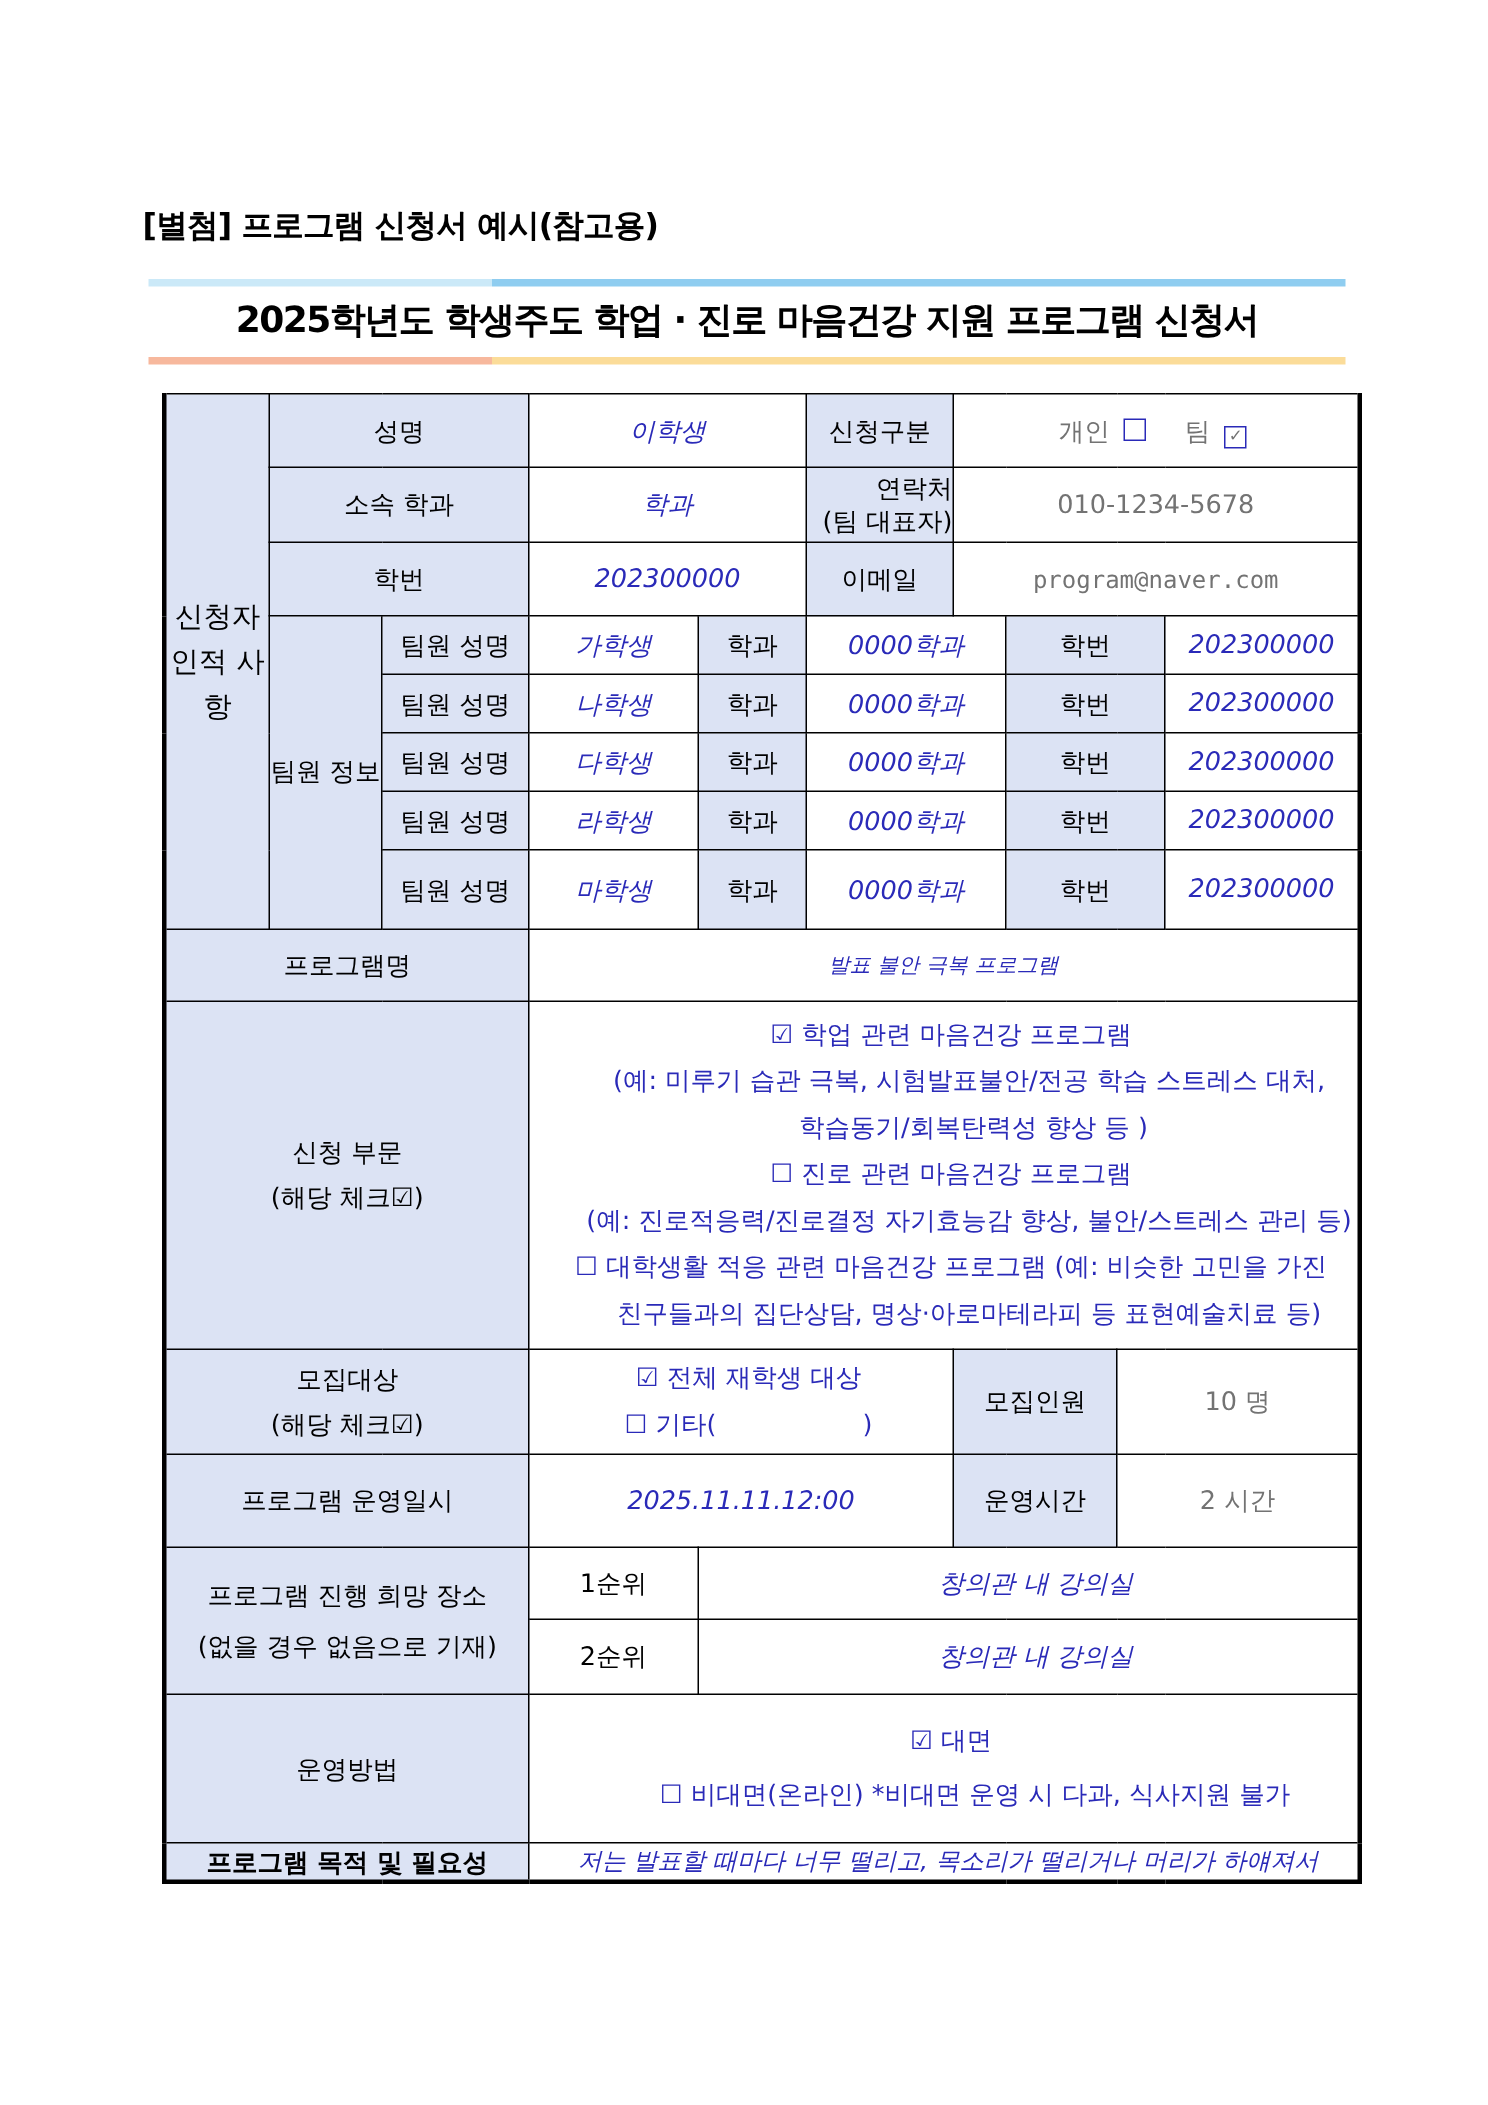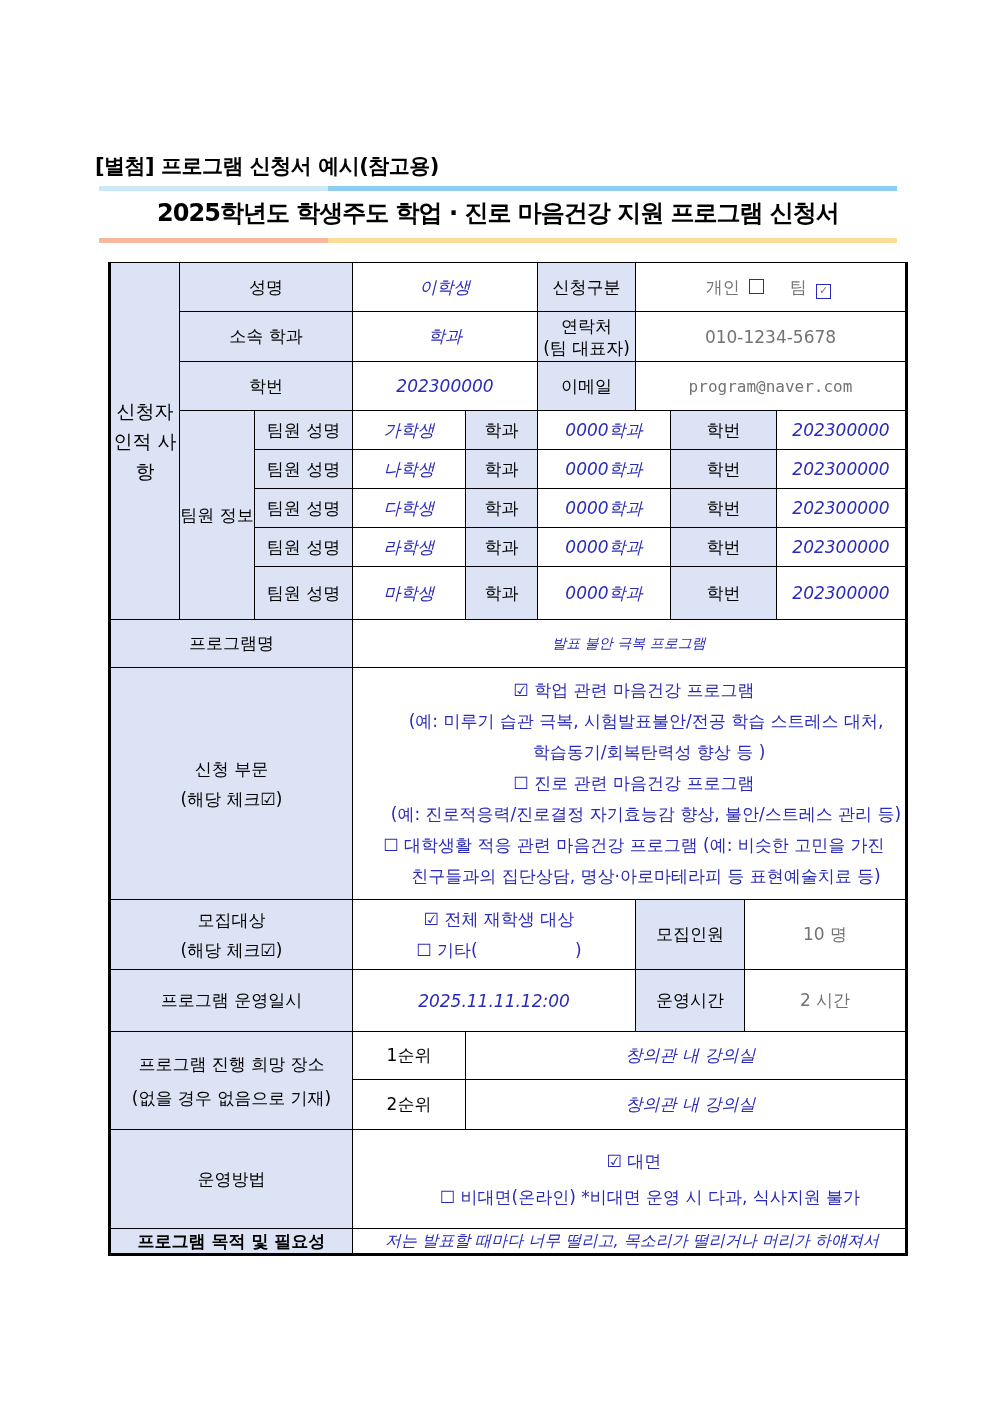--- a/index.html
+++ b/index.html
@@ -1,17 +1,17 @@
 <!DOCTYPE html>
 <html><head>
 <meta charset="utf-8">
 <style>
   html, body { margin: 0; padding: 0; background: #ffffff; }
   body { width: 992px; height: 1403px; position: relative; font-family: "DejaVu Sans", sans-serif; color: #000; }
-  .attach-title { position: absolute; left: 95px; top: 152px; font-size: 21px; font-weight: bold; letter-spacing: -0.5px; }
+  .attach-title { position: absolute; left: 95px; top: 136px; font-size: 21px; font-weight: bold; letter-spacing: -0.5px; }
   .band { position: absolute; left: 99px; width: 798px; height: 5px; }
   .band-top { top: 186px; background: linear-gradient(to right, #cbe9f8 0, #cbe9f8 229px, #8fcdf0 229px, #8fcdf0 100%); }
   .band-bottom { top: 238px; background: linear-gradient(to right, #f7b89d 0, #f7b89d 229px, #fbdc99 229px, #fbdc99 100%); }
   .main-title { position: absolute; left: 99px; top: 197px; width: 798px; text-align: center; font-size: 24px; font-weight: bold; letter-spacing: -1px; }
   table.form { position: absolute; left: 108px; top: 262px; width: 797px; border-collapse: collapse; table-layout: fixed; font-size: 17px; }
   table.form td { border: 1px solid #000; text-align: center; vertical-align: middle; padding: 0; }
   .hd { background: #dce3f4; }
   .val { color: #2a2ab8; font-style: italic; }
   .valn { color: #737373; }
   .outer-top td { border-top: 3px solid #000; }
@@ -55,21 +55,21 @@
       <span class="cb"></span>
       &nbsp;&nbsp;
       <span>팀</span>
       <span class="cb">✓</span>
     </td>
   </tr>
 
   <tr style="height:50px">
     <td class="hd" colspan="2">소속 학과</td>
     <td class="val" colspan="2">학과</td>
-    <td class="hd" style="line-height:22px;">
+    <td class="hd" style="line-height:22px;text-align:right;">
       <div>연락처</div>
       <div>(팀 대표자)</div>
     </td>
     <td class="valn" colspan="4" style="border-right:3px solid #000;">010-1234-5678</td>
   </tr>
 
   <tr style="height:49px">
     <td class="hd" colspan="2">학번</td>
     <td class="val" colspan="2">202300000</td>
     <td class="hd">이메일</td>

